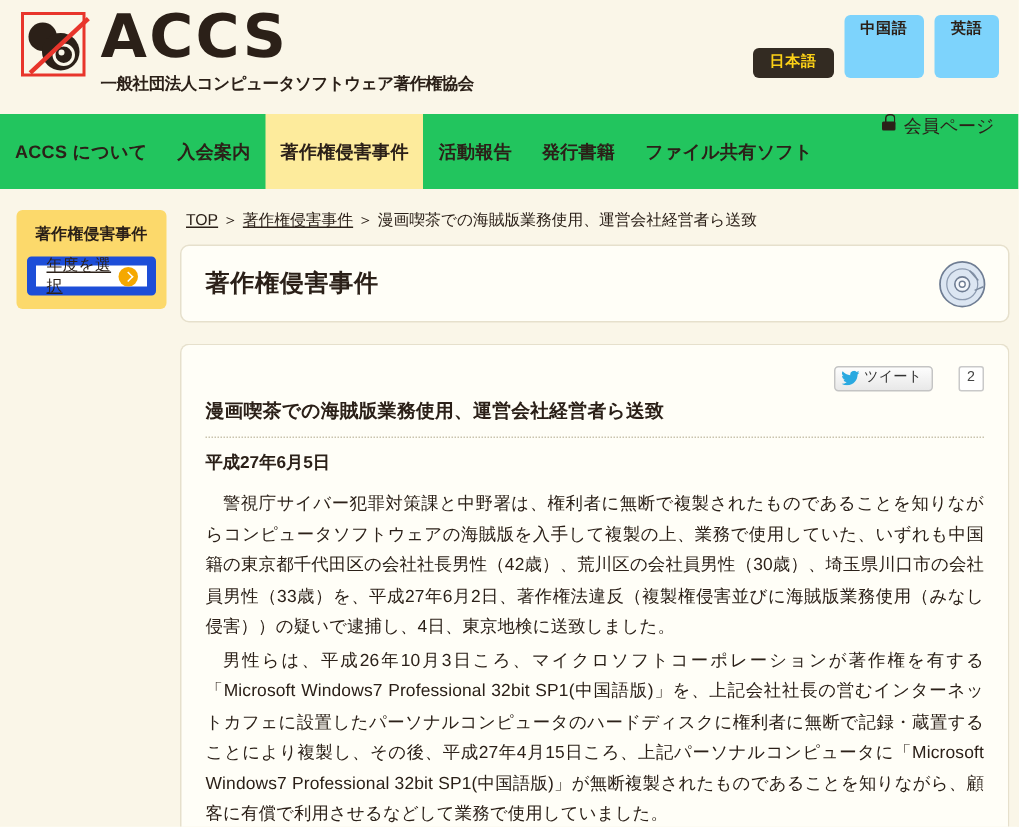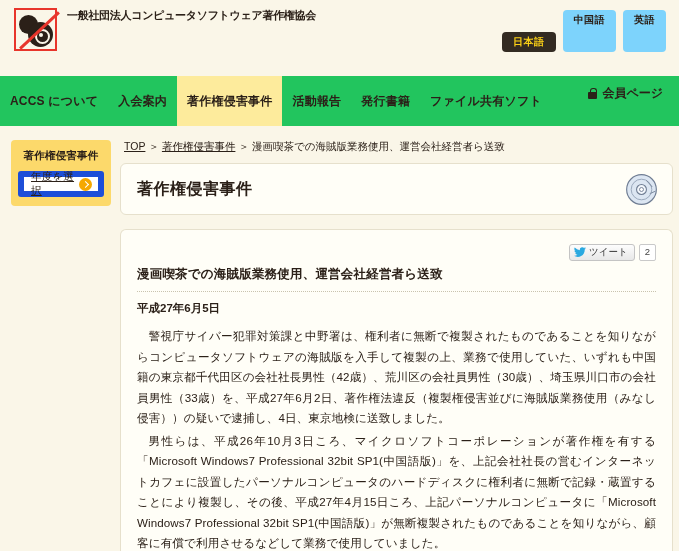--- a/index.html
+++ b/index.html
@@ -124,24 +124,23 @@
     letter-spacing: 0.2px;
   }
   .nav-item.active {
     background: #fdeb9c;
   }
   .nav-member {
     position: absolute;
     right: 16px; top: 0;
     height: 34px;
     display: flex;
-    align-items: center;
     gap: 5px;
     font-size: 12px;
-    font-weight: bold;
+    font-weight: normal;
     color: #2b2018;
     cursor: pointer;
   }
   .lock-icon {
     width: 9px; height: 11px;
     position: relative;
     display: inline-block;
   }
   .lock-icon::before {
     content: "";
@@ -264,20 +263,21 @@
     border-bottom: none;
     border-radius: 6px 6px 0 0;
     padding: 12px 16px 0;
     min-height: 320px;
   }
   .share-row {
     display: flex;
     justify-content: flex-end;
     height: 20px;
     align-items: center;
+    gap: 13px;
   }
   .tweet-btn {
     display: inline-flex;
     align-items: center;
     gap: 3px;
     background: linear-gradient(#fdfdfd, #e8e8e8);
     border: 1px solid #c4c4c4;
     border-radius: 3px;
     padding: 1px 6px 2px 4px;
     font-size: 9.5px;
@@ -357,20 +357,21 @@
 
 <div class="header">
 
   <div class="logo-wrap">
     <div class="logo-mark">
       <span class="disc-a"></span>
       <span class="disc-b"></span>
       <span class="slash"></span>
     </div>
     <div class="logo-text">
+      <div class="logo-acronym">ACCS</div>
       <div class="logo-sub">一般社団法人コンピュータソフトウェア著作権協会</div>
     </div>
   </div>
 
   <div class="lang-bar">
     <div class="lang-btn active">日本語</div>
     <div class="lang-btn">中国語</div>
     <div class="lang-btn">英語</div>
   </div>
 </div>

